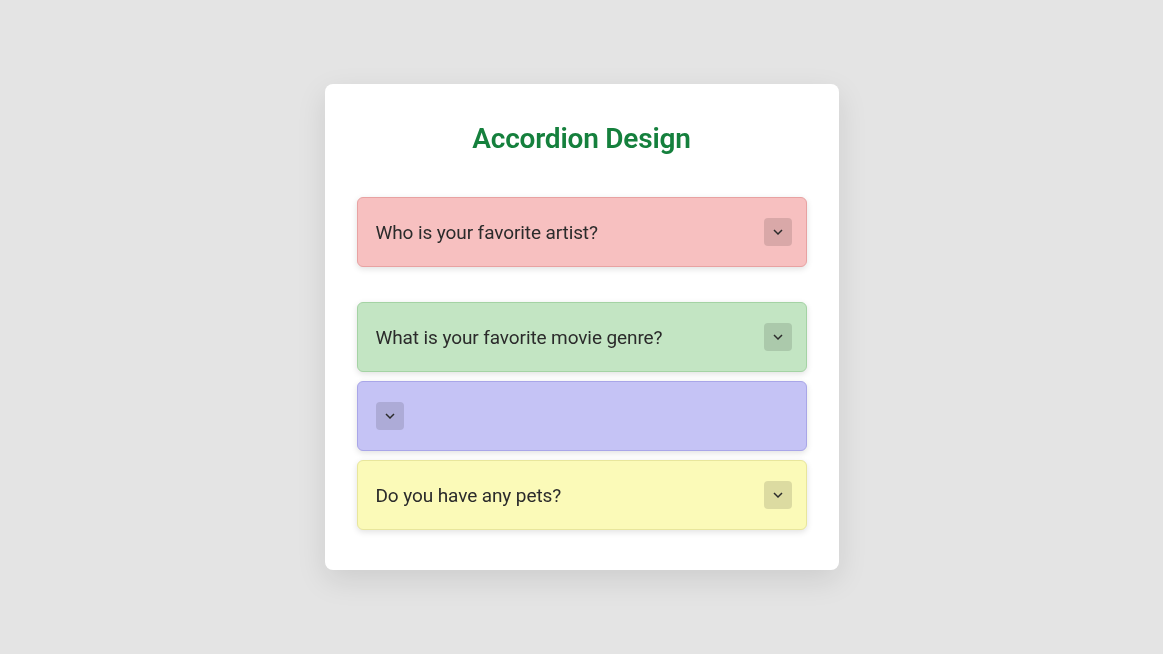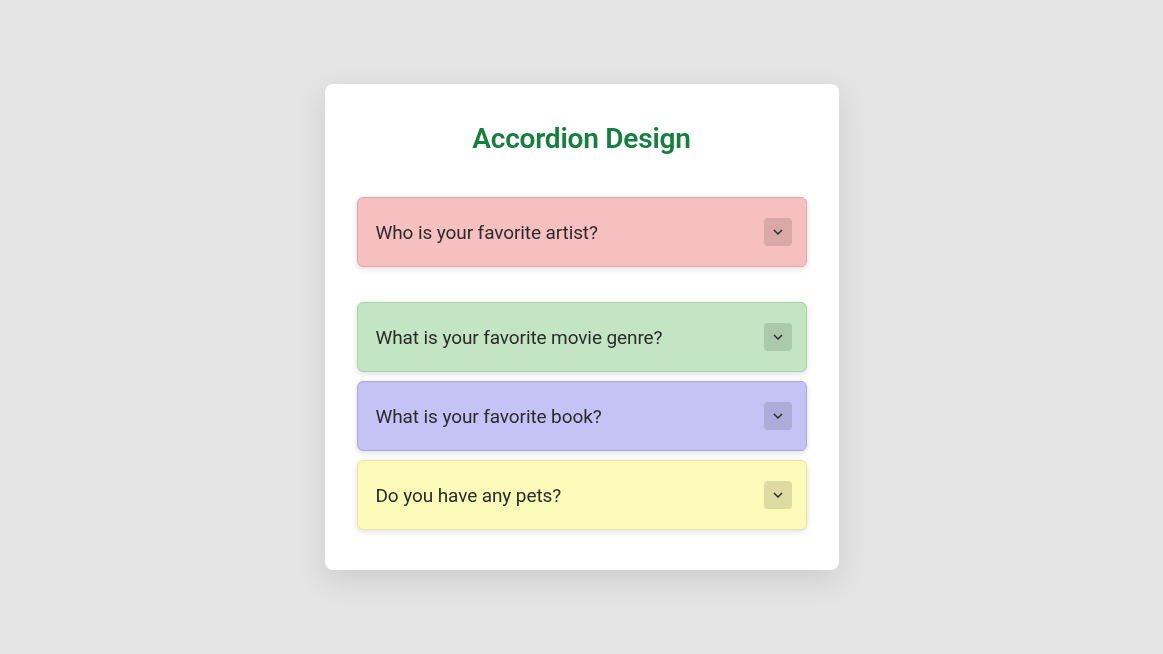--- a/index.html
+++ b/index.html
@@ -91,21 +91,20 @@
   <div class="accordion-item item-1">
     <span class="accordion-label">What is your favorite movie genre?</span>
     <div class="chevron-btn">
       <svg viewBox="0 0 24 24">
           <polyline points="6 9 12 15 18 9"></polyline>
         </svg>
     </div>
   </div>
 
   <div class="accordion-item item-2">
-    <span class="accordion-label">What is your favorite book?</span>
     <div class="chevron-btn">
       <svg viewBox="0 0 24 24">
           <polyline points="6 9 12 15 18 9"></polyline>
         </svg>
     </div>
   </div>
 
   <div class="accordion-item item-3">
     <span class="accordion-label">Do you have any pets?</span>
     <div class="chevron-btn">

